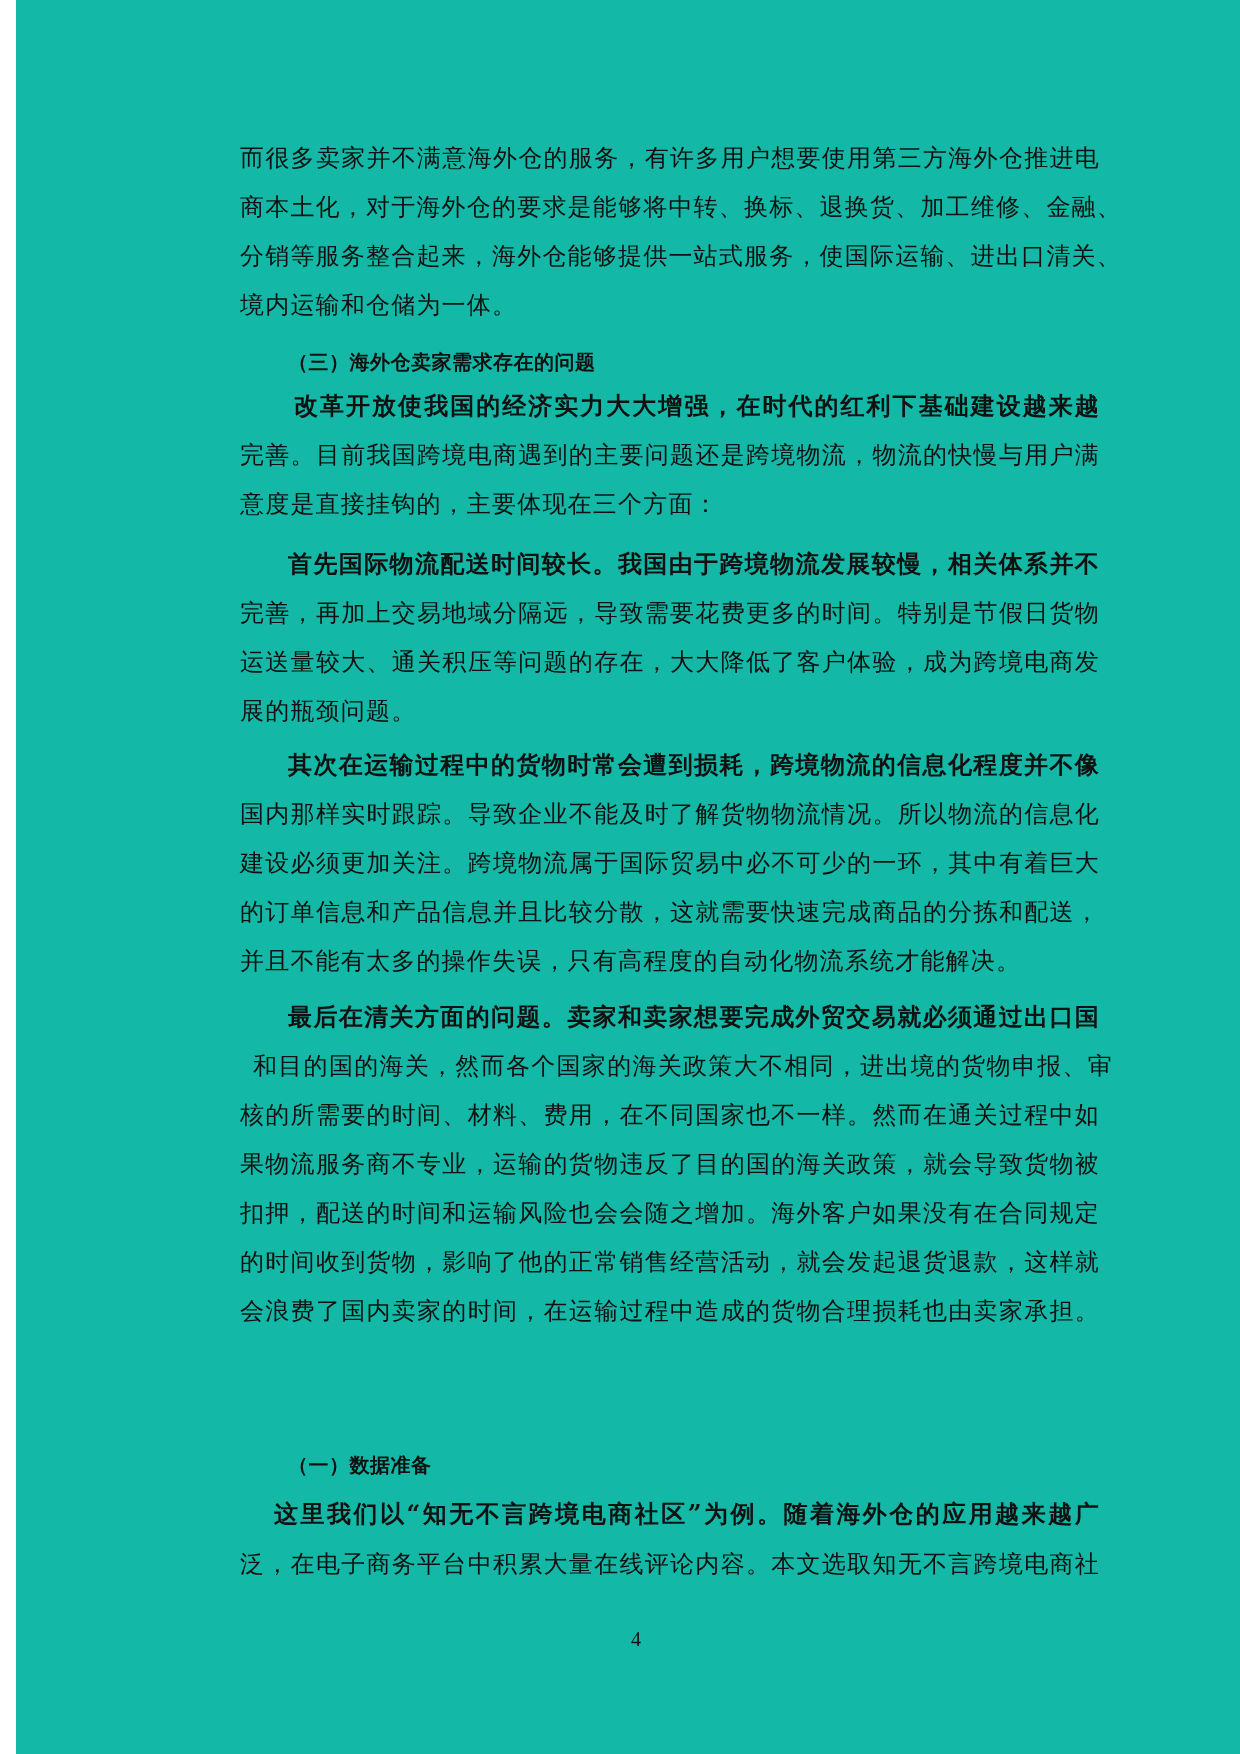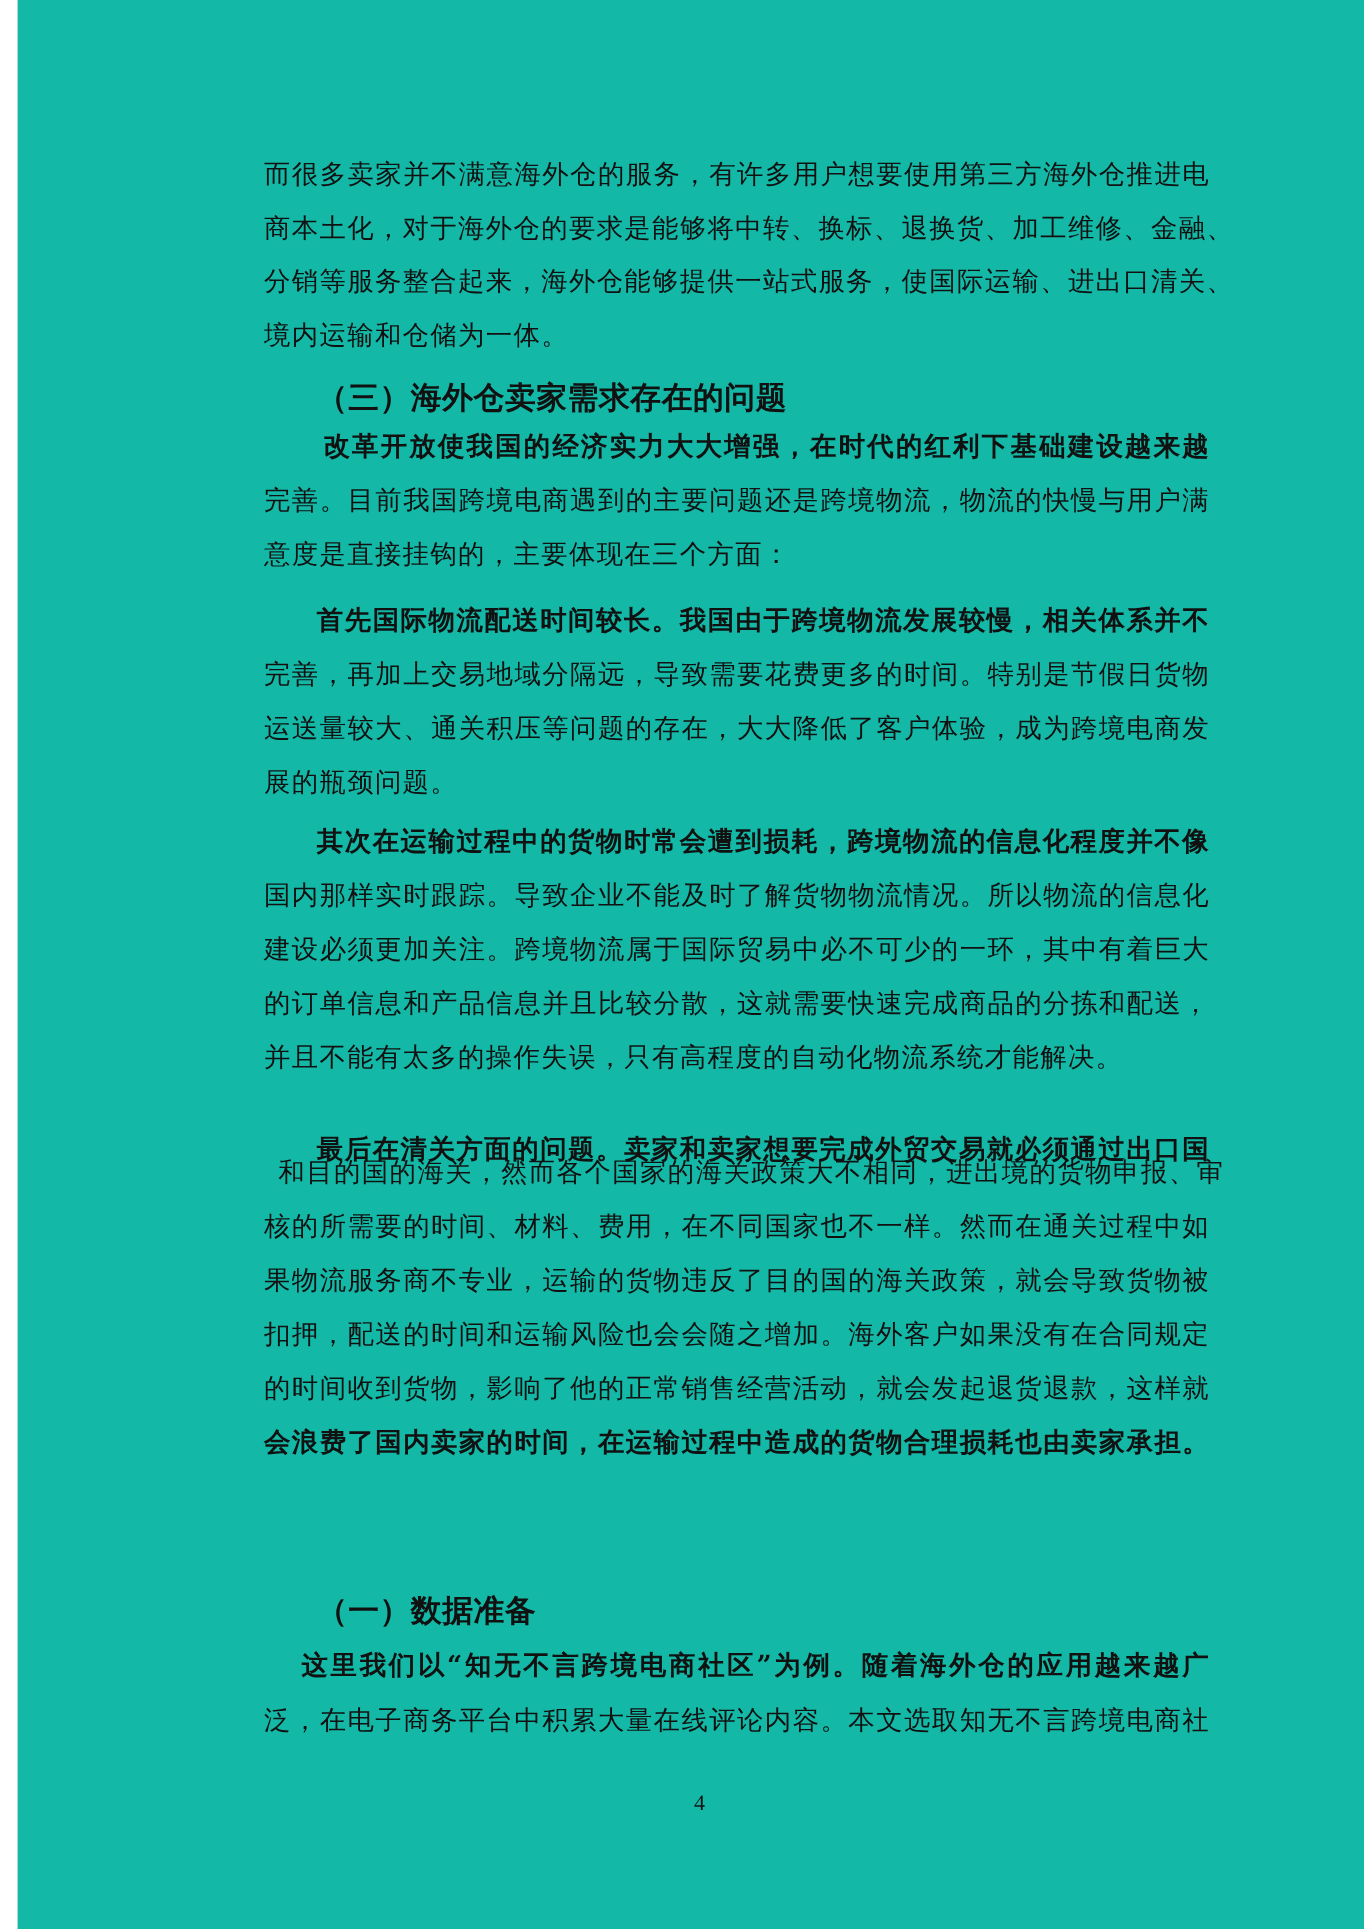--- a/index.html
+++ b/index.html
@@ -38,21 +38,21 @@
       text-align-last: left;
     }
     .line.indent {
       left: 272px;
       width: 812px;
       font-weight: bold;
     }
     .h2 {
       position: absolute;
       left: 272px;
-      font-size: 28px;
+      font-size: 20px;
       font-weight: bold;
       font-family: "DejaVu Sans", "Liberation Sans", sans-serif;
       line-height: 34px;
       white-space: nowrap;
       letter-spacing: 0.5px;
     }
     .h1 {
       position: absolute;
       left: 224px;
       font-size: 32px;
@@ -101,27 +101,27 @@
 
   <div>
     <div class="line indent" style="top:750px;">其次在运输过程中的货物时常会遭到损耗，跨境物流的信息化程度并不像</div>
     <div class="line" style="top:799px;">国内那样实时跟踪。导致企业不能及时了解货物物流情况。所以物流的信息化</div>
     <div class="line" style="top:848px;">建设必须更加关注。跨境物流属于国际贸易中必不可少的一环，其中有着巨大</div>
     <div class="line" style="top:897px;">的订单信息和产品信息并且比较分散，这就需要快速完成商品的分拣和配送，</div>
     <div class="line last" style="top:946px;">并且不能有太多的操作失误，只有高程度的自动化物流系统才能解决。</div>
   </div>
 
   <div>
-    <div class="line indent" style="top:1002px;margin-top:28px;">最后在清关方面的问题。卖家和卖家想要完成外贸交易就必须通过出口国</div>
+    <div class="line indent" style="top:1002px;">最后在清关方面的问题。卖家和卖家想要完成外贸交易就必须通过出口国</div>
     <div class="line" style="top:1051px;margin-left:13px;">和目的国的海关，然而各个国家的海关政策大不相同，进出境的货物申报、审</div>
     <div class="line" style="top:1100px;">核的所需要的时间、材料、费用，在不同国家也不一样。然而在通关过程中如</div>
     <div class="line" style="top:1149px;">果物流服务商不专业，运输的货物违反了目的国的海关政策，就会导致货物被</div>
     <div class="line" style="top:1198px;">扣押，配送的时间和运输风险也会会随之增加。海外客户如果没有在合同规定</div>
     <div class="line" style="top:1247px;">的时间收到货物，影响了他的正常销售经营活动，就会发起退货退款，这样就</div>
-    <div class="line" style="top:1296px;font-weight:bold;">会浪费了国内卖家的时间，在运输过程中造成的货物合理损耗也由卖家承担。</div>
+    <div class="line" style="top:1296px;">会浪费了国内卖家的时间，在运输过程中造成的货物合理损耗也由卖家承担。</div>
   </div>
 
 
   <div class="h2" style="top:1448px;">（一）数据准备</div>
 
   <div>
     <div class="line indent" style="top:1499px; left:258px; width:826px;">这里我们以“知无不言跨境电商社区”为例。随着海外仓的应用越来越广</div>
     <div class="line" style="top:1549px;">泛，在电子商务平台中积累大量在线评论内容。本文选取知无不言跨境电商社</div>
   </div>
 

